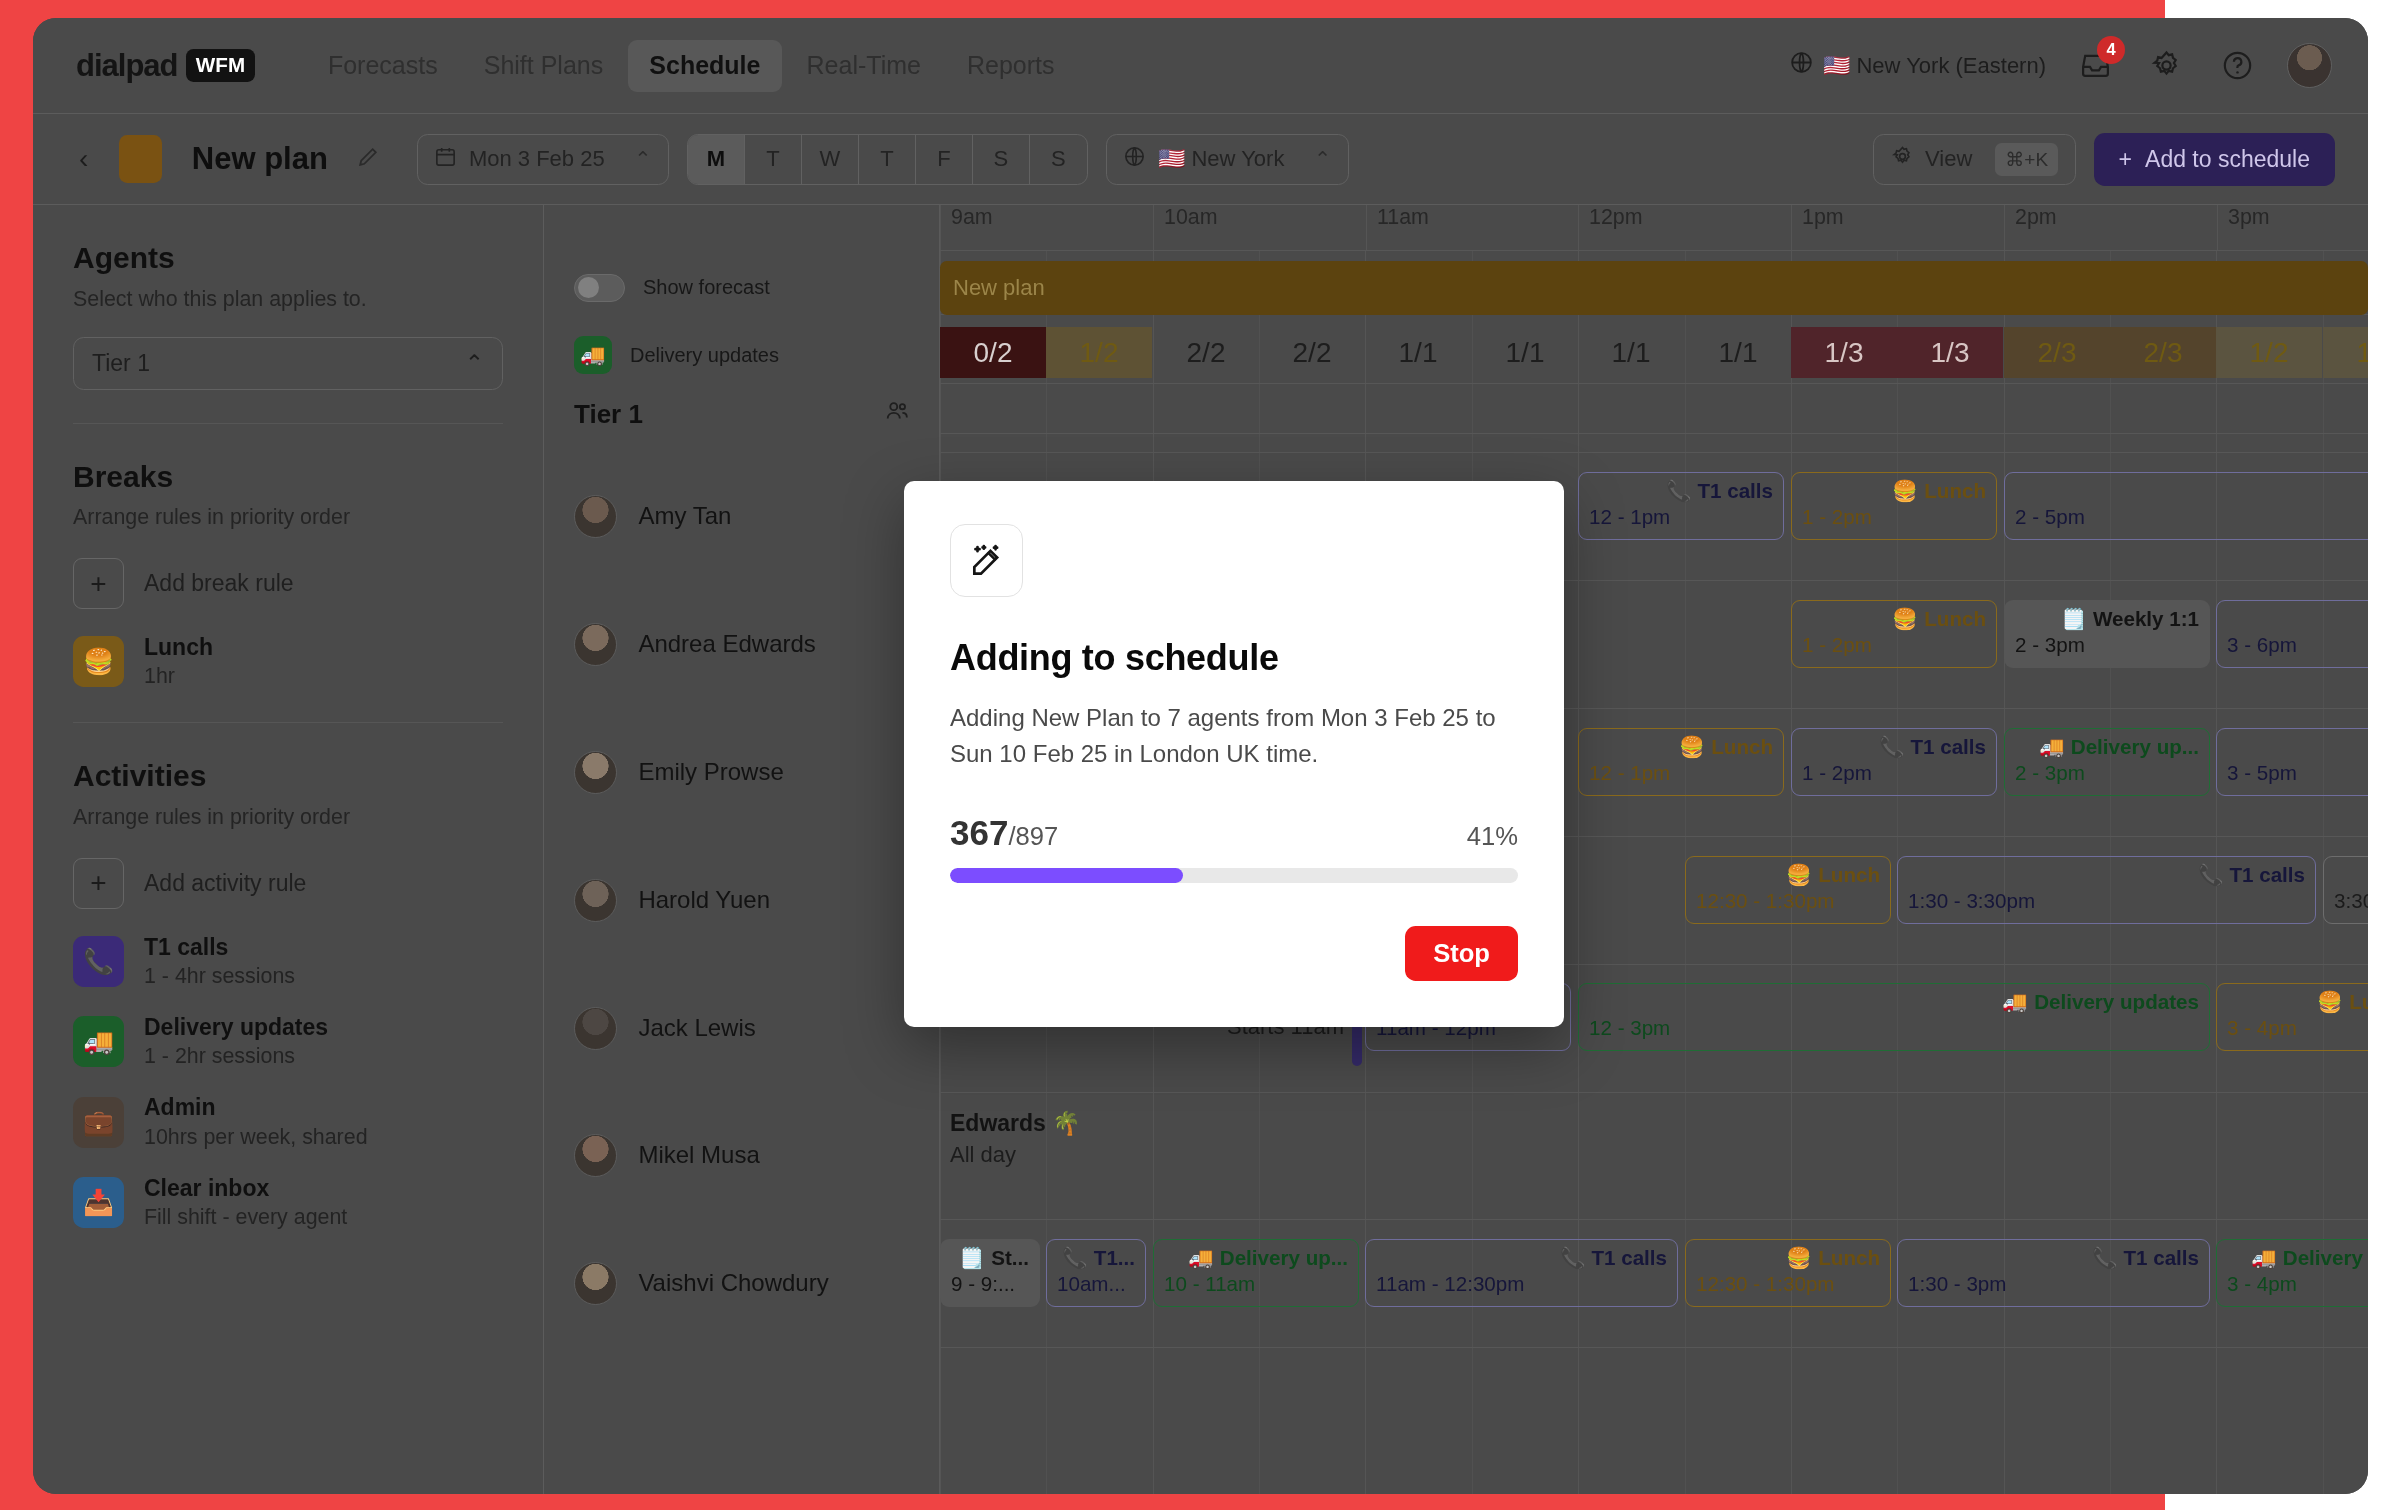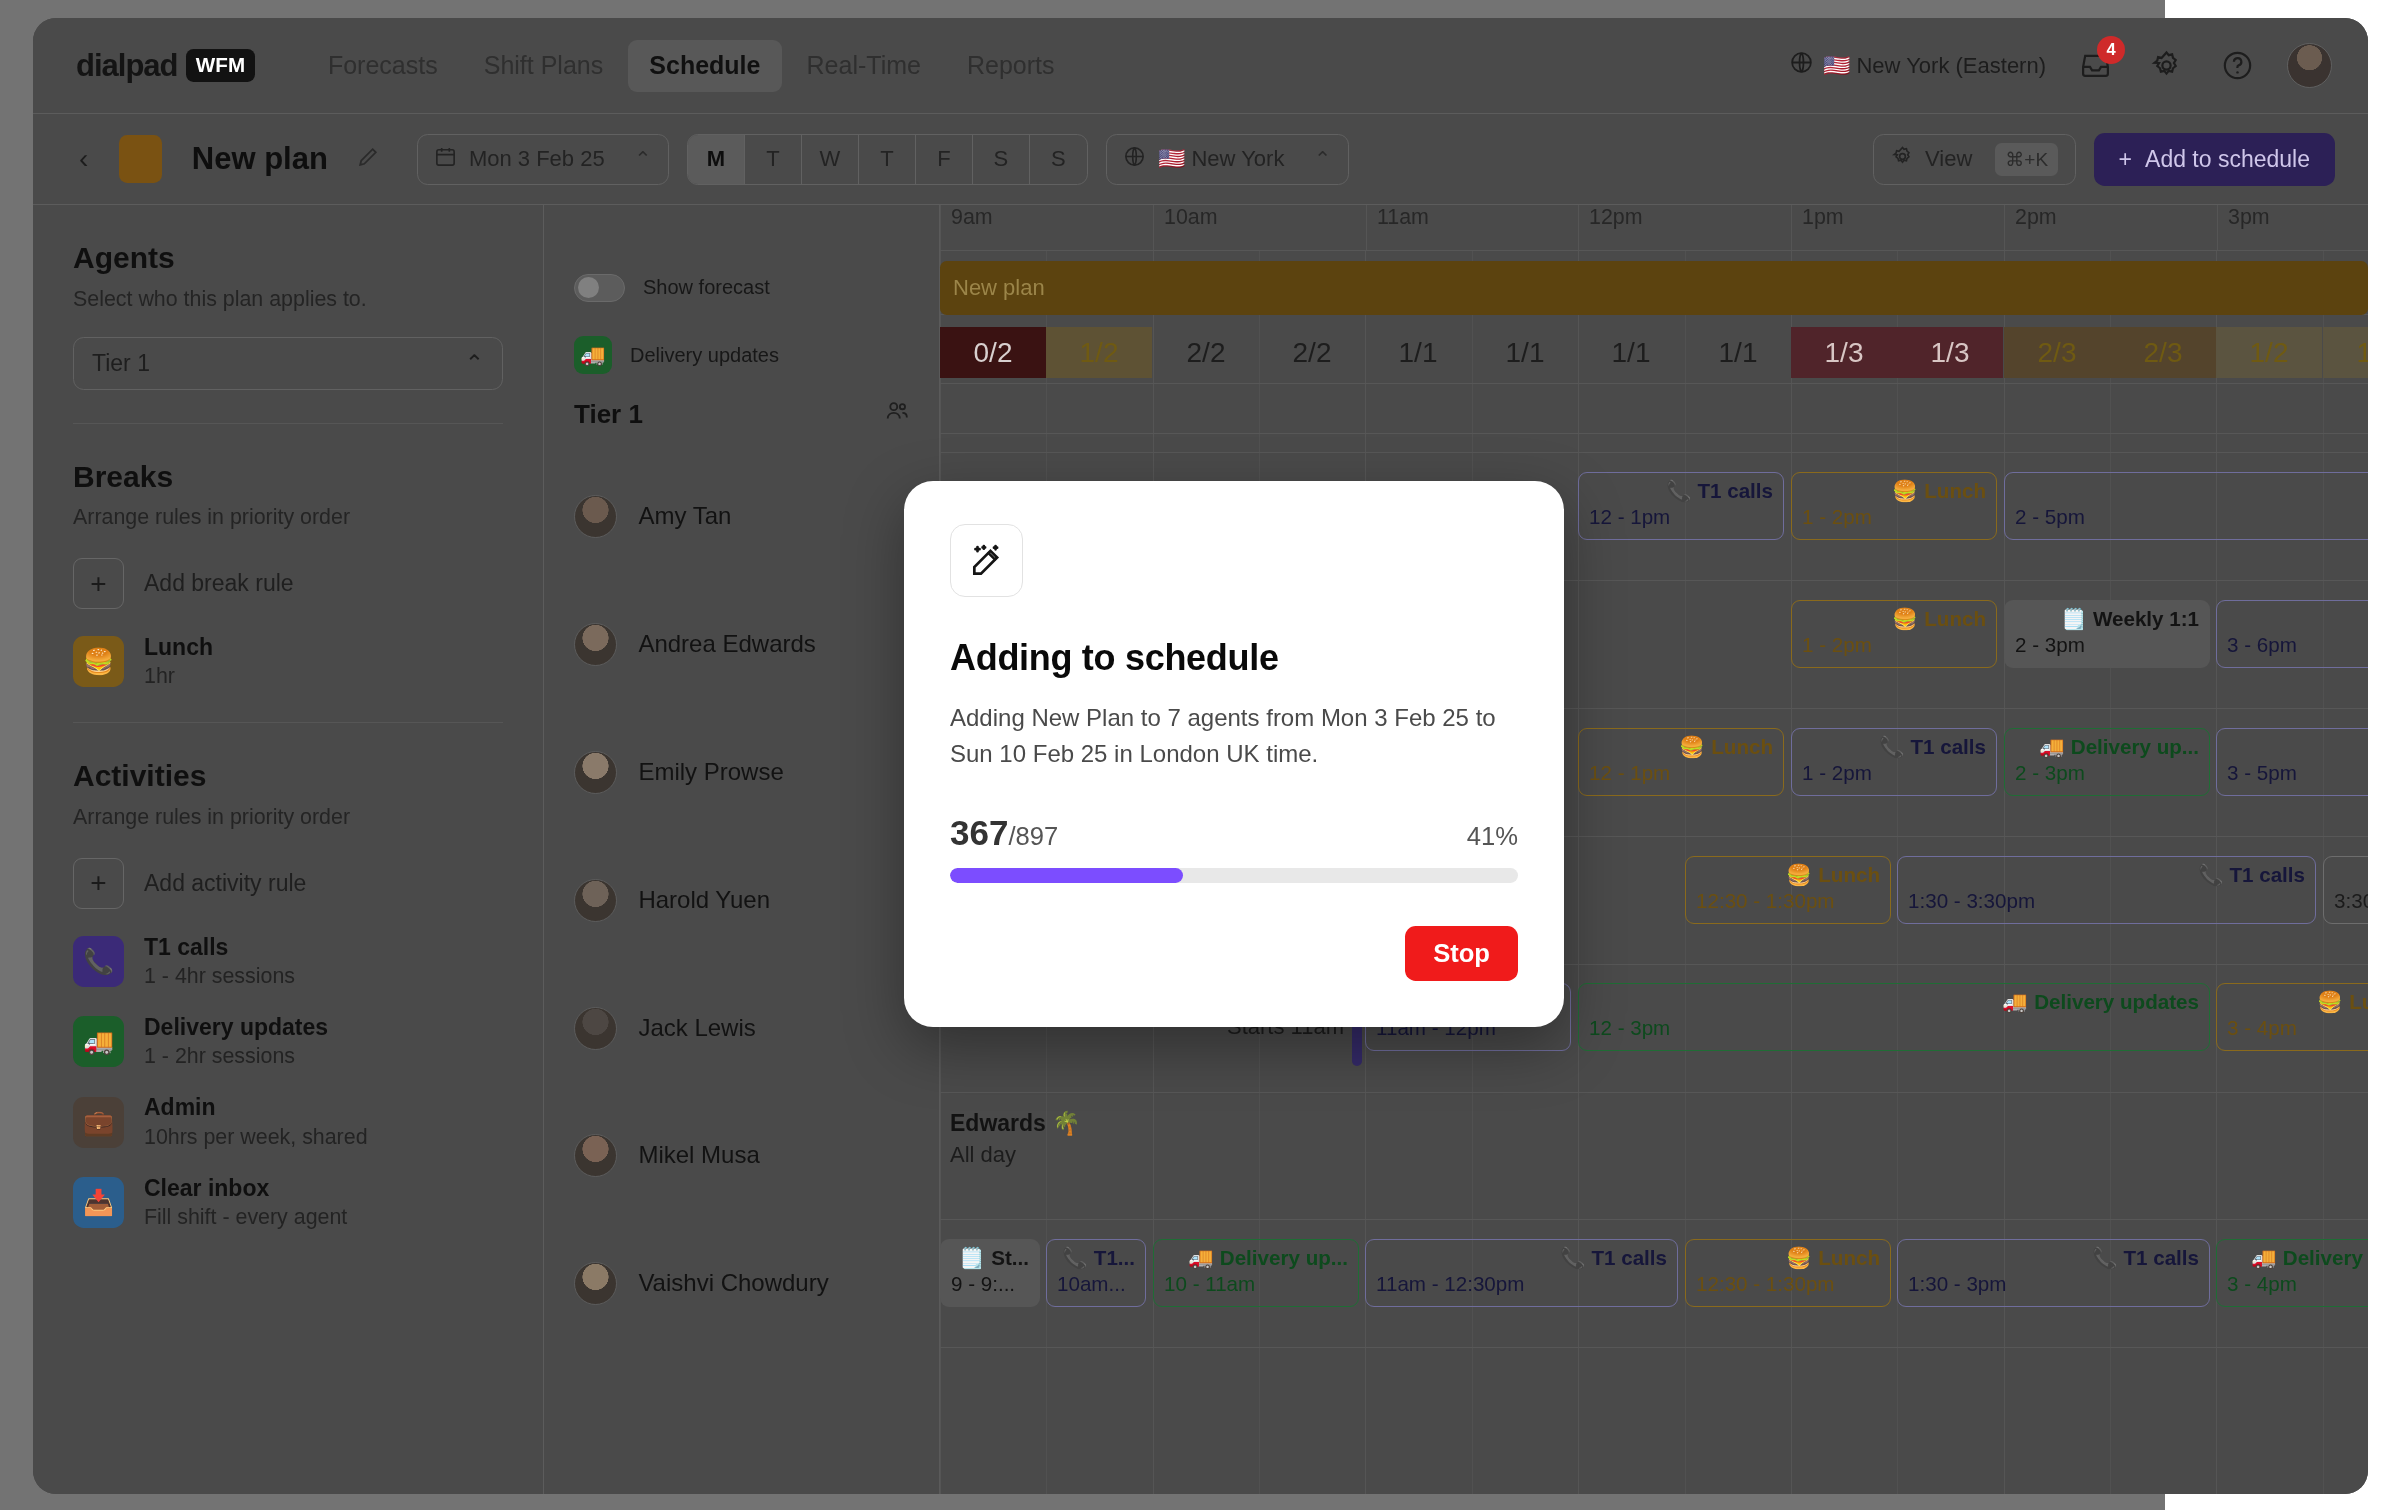--- a/index.html
+++ b/index.html
@@ -5,21 +5,21 @@
   * { box-sizing: border-box; margin: 0; padding: 0; }
   html, body {
     width: 2401px; height: 1511px;
     background: #ffffff;
     font-family: "Liberation Sans", sans-serif;
     overflow: hidden;
   }
   #app {
     position: relative;
     width: 2165px; height: 1511px;
-    background: #737373;
+    background: #ef4444;
   }
   
   .window {
     position: absolute;
     left: 33px; top: 18px;
     width: 2335px; height: 1476px;
     background: #4a4a4a;
     border-radius: 23px;
     overflow: hidden;
   }
@@ -228,21 +228,21 @@
   .vac-b { font-size: 22px; color: #1c1c1c; margin-top: 5px; }
   .nowbar { position: absolute; width: 10px; border-radius: 5px; background: #342a68; }
 
   
   .modal-scrim { position: absolute; inset: 0; background: transparent; z-index: 40; }
   .modal {
     position: absolute; z-index: 50;
     left: 871px; top: 463px;
     width: 660px;
     background: #ffffff;
-    border-radius: 29px;
+    border-radius: 10px;
     padding: 43px 46px 46px;
     box-shadow: 0 20px 58px rgba(0,0,0,0.35);
   }
   .m-iconbox {
     width: 73px; height: 73px; border-radius: 15px;
     border: 0.8px solid #e2e2e2; background: #fff;
     display: flex; align-items: center; justify-content: center;
   }
   .m-title { font-size: 36px; font-weight: 700; color: #0a0a0a; margin-top: 40px; letter-spacing: -0.3px; }
   .m-desc { font-size: 24px; line-height: 1.5; color: #4a4a4a; margin-top: 21.4px; }

